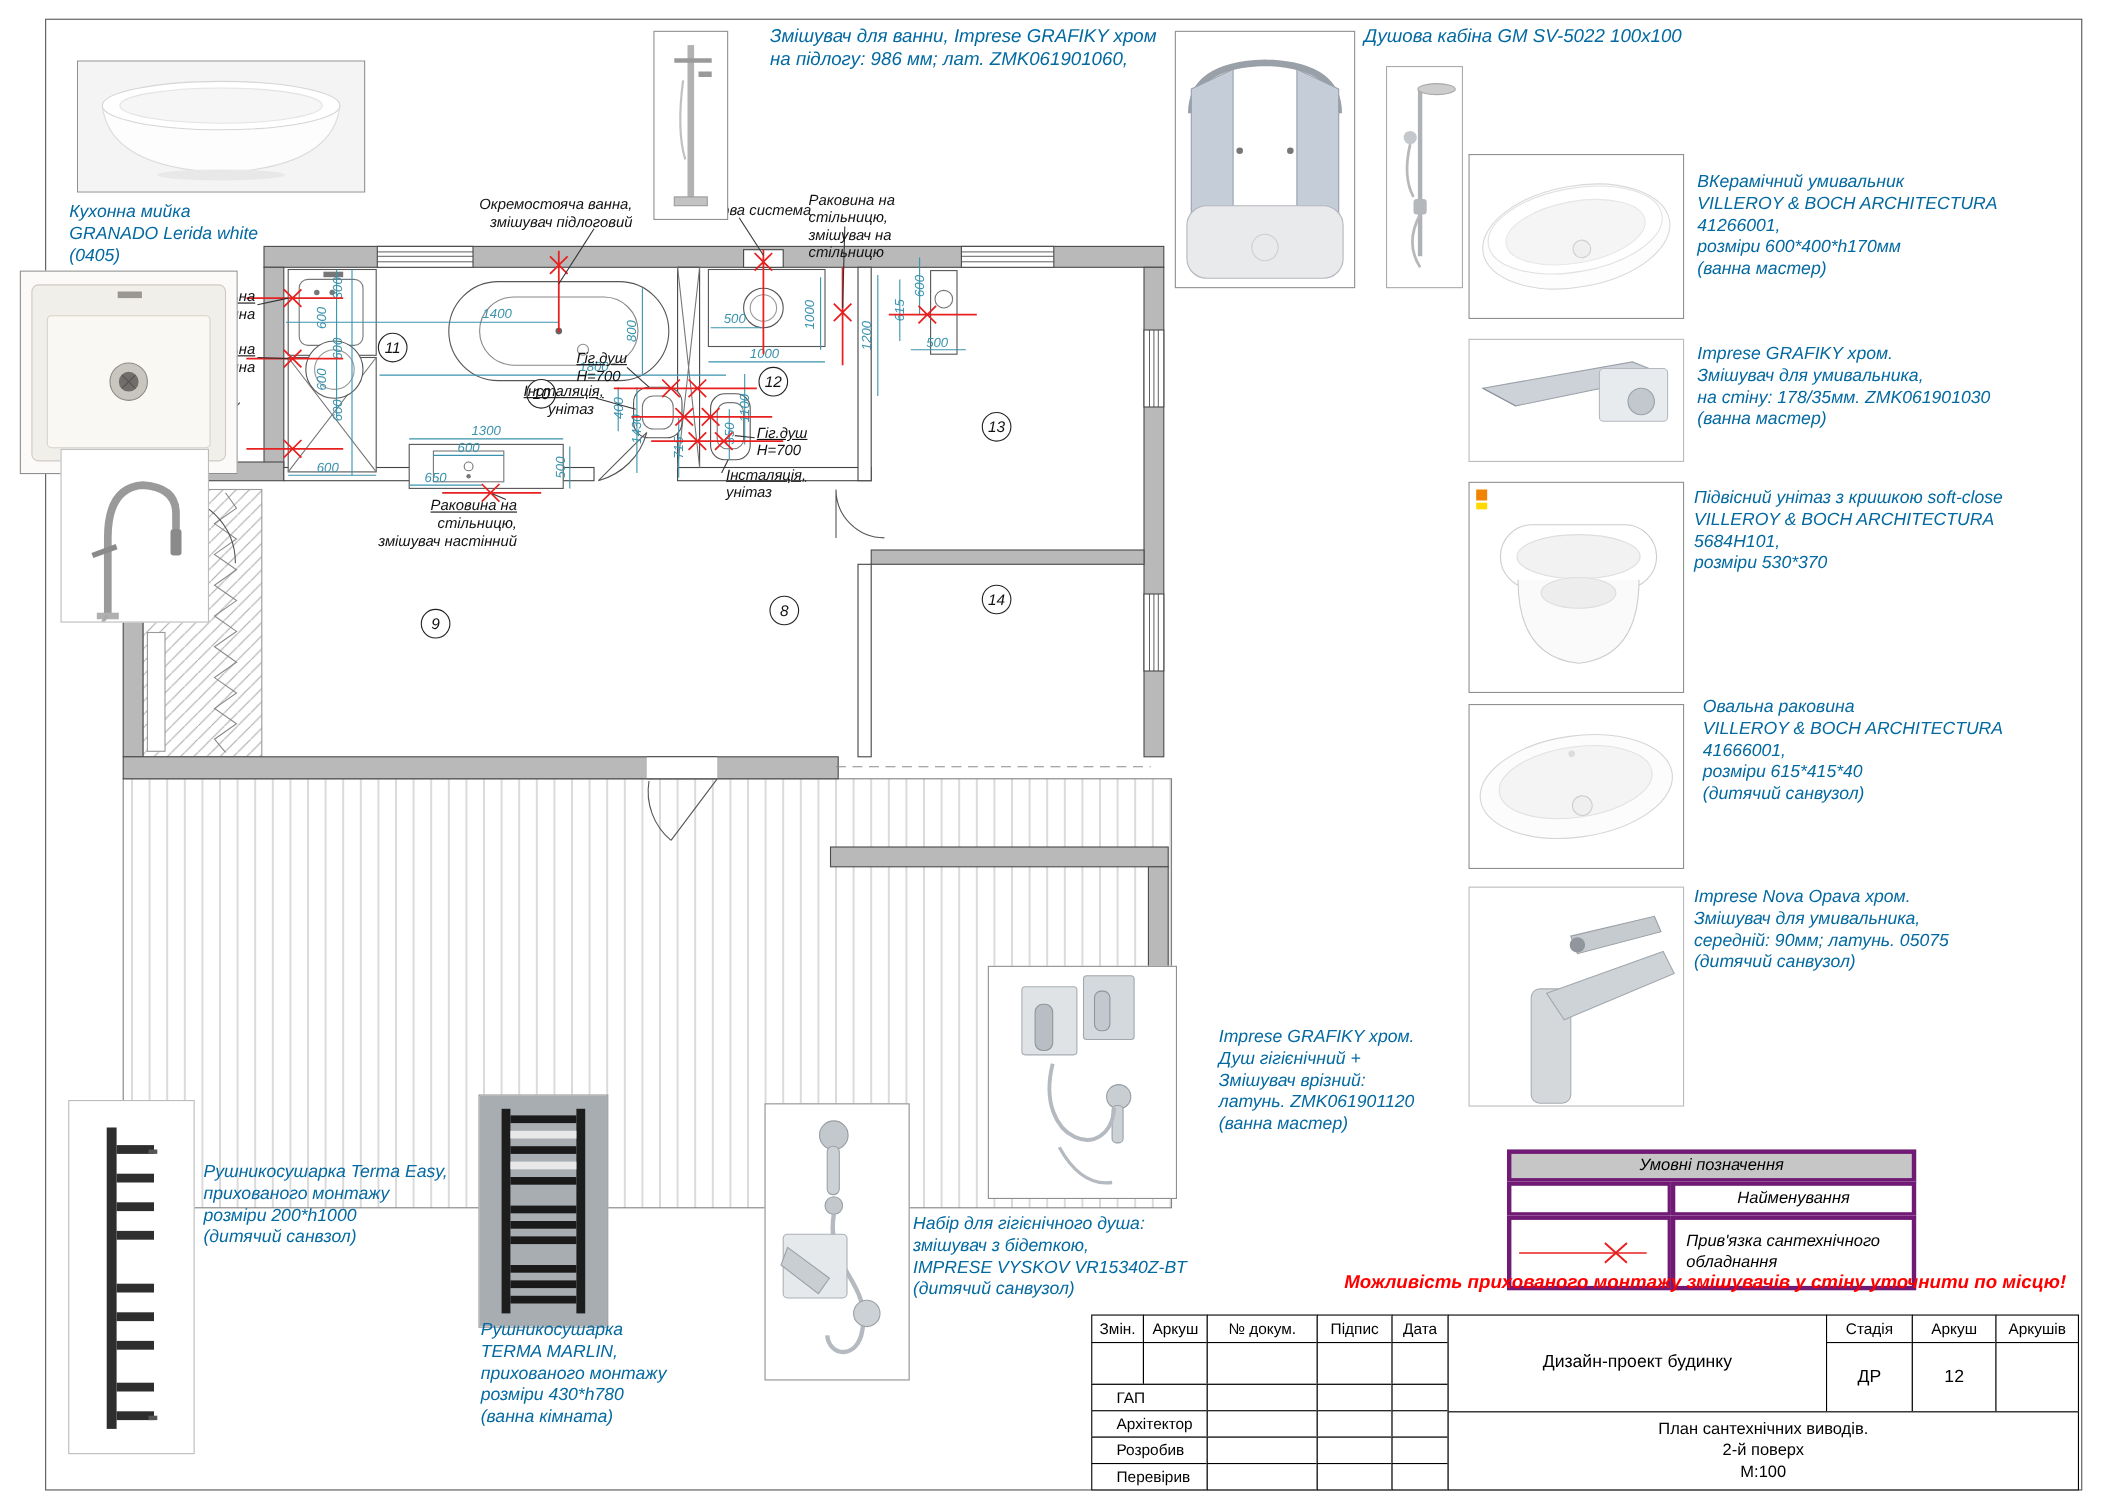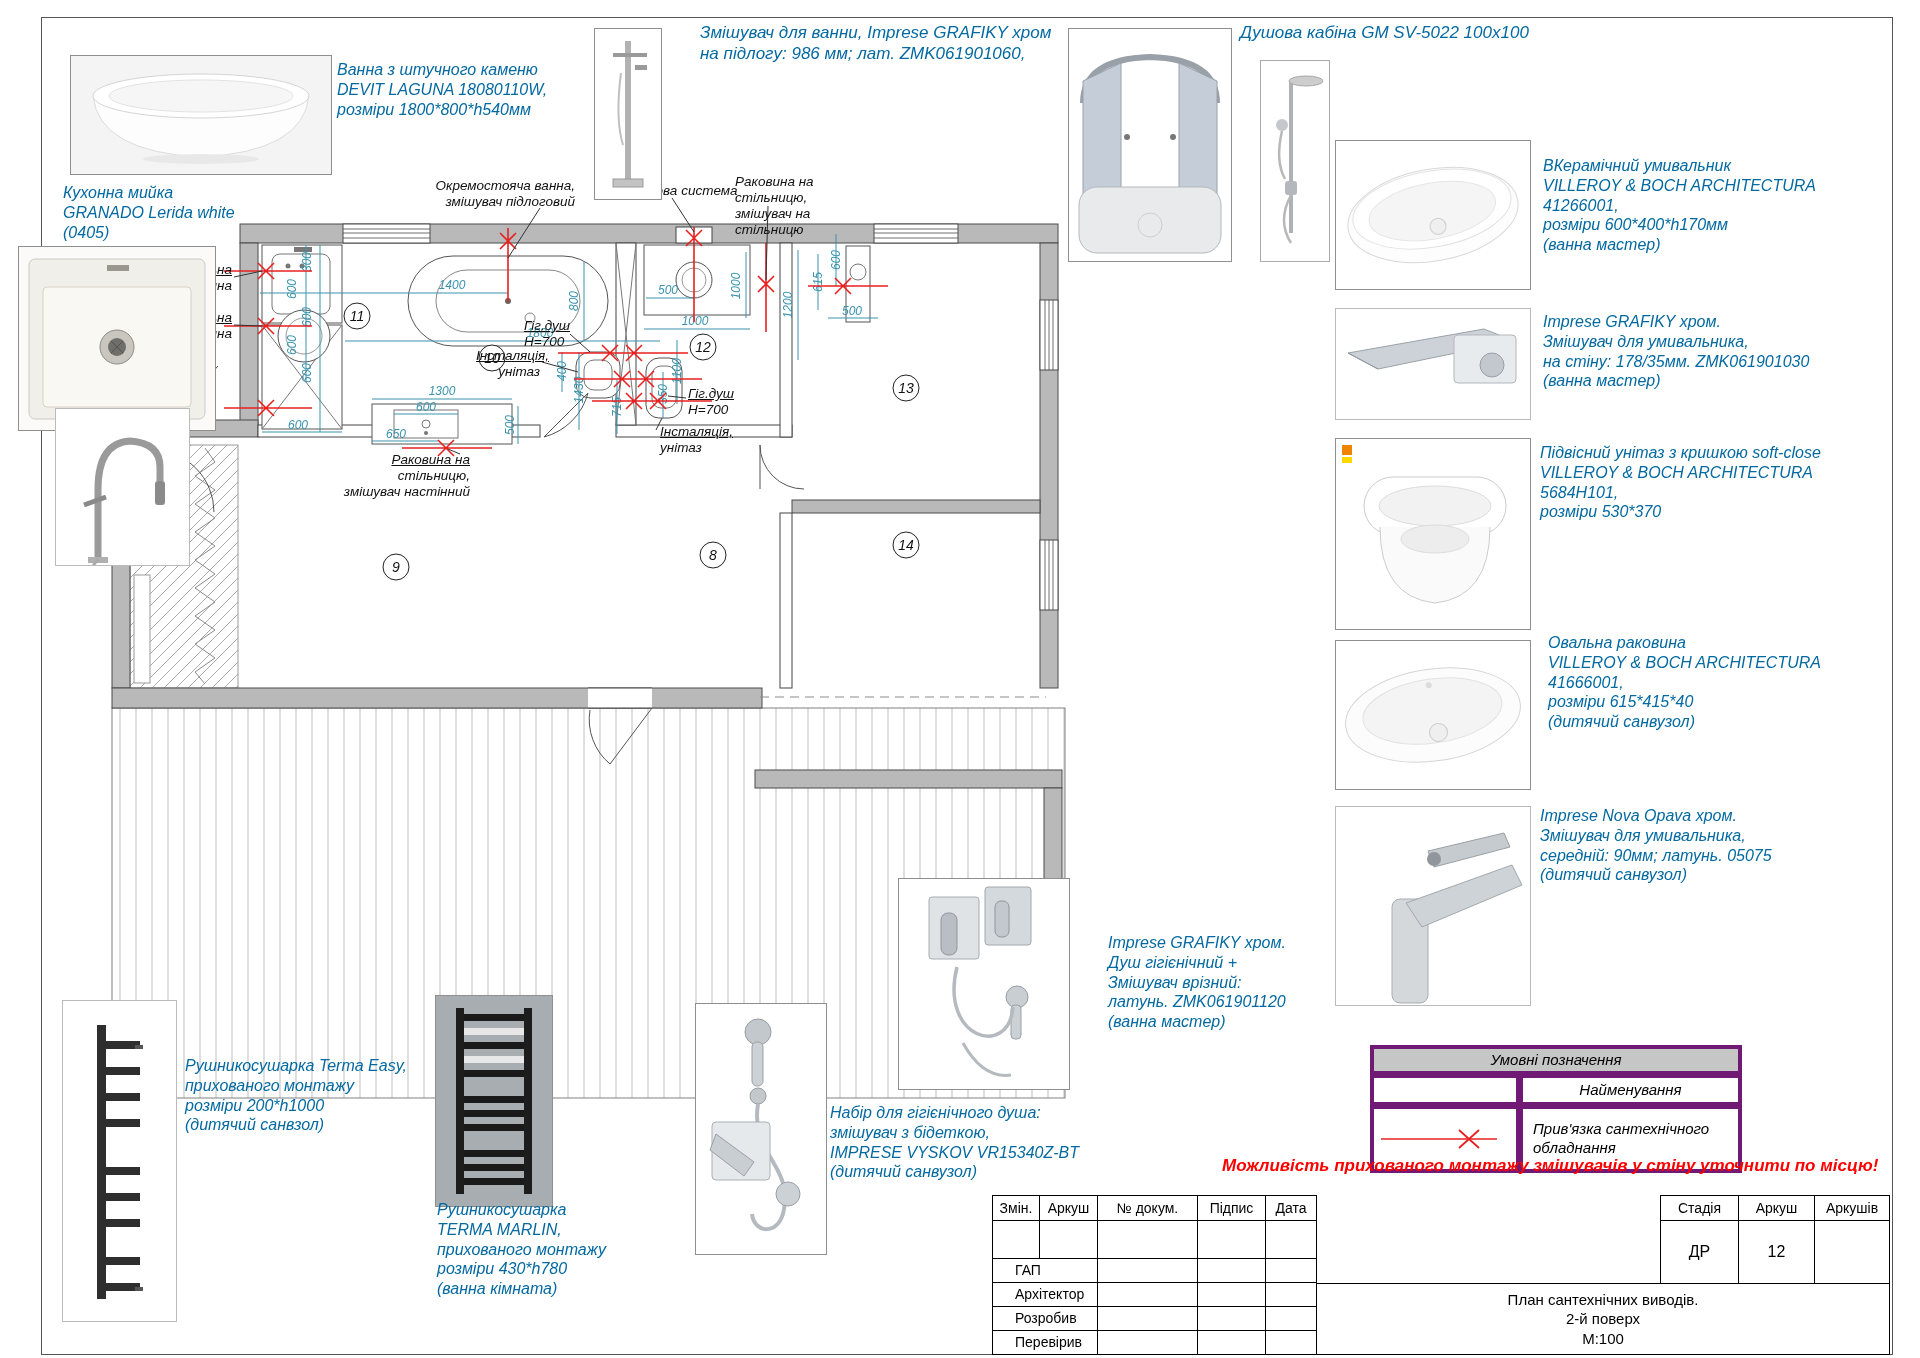--- a/index.html
+++ b/index.html
@@ -425,23 +425,20 @@
       <rect x="42" y="34" width="16" height="42" rx="7" fill="#b8bec4" stroke="#8f969c"></rect>
       <rect x="86" y="8" width="46" height="58" rx="3" fill="#d4d9dd" stroke="#a2a8ae"></rect>
       <rect x="96" y="22" width="14" height="36" rx="6" fill="#c2c8cd" stroke="#8f969c"></rect>
       <circle cx="118" cy="118" r="11" fill="#c9ced3" stroke="#979da3"></circle>
       <rect x="112" y="126" width="10" height="34" rx="4" fill="#ccd1d6" stroke="#9aa0a6"></rect>
       <path d="M58 88C40 160 110 180 114 128" fill="none" stroke="#b4bac0" stroke-width="3.5"></path>
       <path d="M64 164Q84 200 112 196" fill="none" stroke="#b4bac0" stroke-width="3"></path>
     </svg>
   </div>
 
-  <div class="txt" style="left:337px;top:60px;width:215px">Ванна з штучного каменю
-DEVIT LAGUNA 18080110W,
-розміри 1800*800*h540мм</div>
   <div class="txt" style="left:63px;top:183px;width:220px">Кухонна мийка
 GRANADO Lerida white
 (0405)</div>
   <div class="txt big" style="left:700px;top:22px;width:400px">Змішувач для ванни, Imprese GRAFIKY хром
 на підлогу: 986 мм; лат. ZMK061901060,</div>
   <div class="txt big" style="left:1240px;top:22px;width:360px">Душова кабіна GM SV-5022 100x100</div>
   <div class="txt" style="left:1543px;top:156px;width:320px">ВКерамічний умивальник
 VILLEROY &amp; BOCH ARCHITECTURA
 41266001,
 розміри 600*400*h170мм
@@ -522,20 +519,21 @@
     <div class="tbc" style="left:273px;top:87px;width:52px;height:25px"></div>
     <div class="tbc tbl" style="left:0;top:111px;width:106px;height:25px">Розробив</div>
     <div class="tbc" style="left:105px;top:111px;width:101px;height:25px"></div>
     <div class="tbc" style="left:205px;top:111px;width:69px;height:25px"></div>
     <div class="tbc" style="left:273px;top:111px;width:52px;height:25px"></div>
     <div class="tbc tbl" style="left:0;top:135px;width:106px;height:25px">Перевірив</div>
     <div class="tbc" style="left:105px;top:135px;width:101px;height:25px"></div>
     <div class="tbc" style="left:205px;top:135px;width:69px;height:25px"></div>
     <div class="tbc" style="left:273px;top:135px;width:52px;height:25px"></div>
 
+    <div class="tbc" style="left:324px;top:0;width:345px;height:89px;font-size:16px">Дизайн-проект будинку</div>
 
     <div class="tbc" style="left:668px;top:0;width:79px;height:26px">Стадія</div>
     <div class="tbc" style="left:746px;top:0;width:77px;height:26px">Аркуш</div>
     <div class="tbc" style="left:822px;top:0;width:76px;height:26px">Аркушів</div>
     <div class="tbc" style="left:668px;top:25px;width:79px;height:64px;font-size:16px">ДР</div>
     <div class="tbc" style="left:746px;top:25px;width:77px;height:64px;font-size:16px">12</div>
     <div class="tbc" style="left:822px;top:25px;width:76px;height:64px"></div>
 
     <div class="tbc pre" style="left:324px;top:88px;width:574px;height:72px;font-size:15px">План сантехнічних виводів.
 2-й поверх

